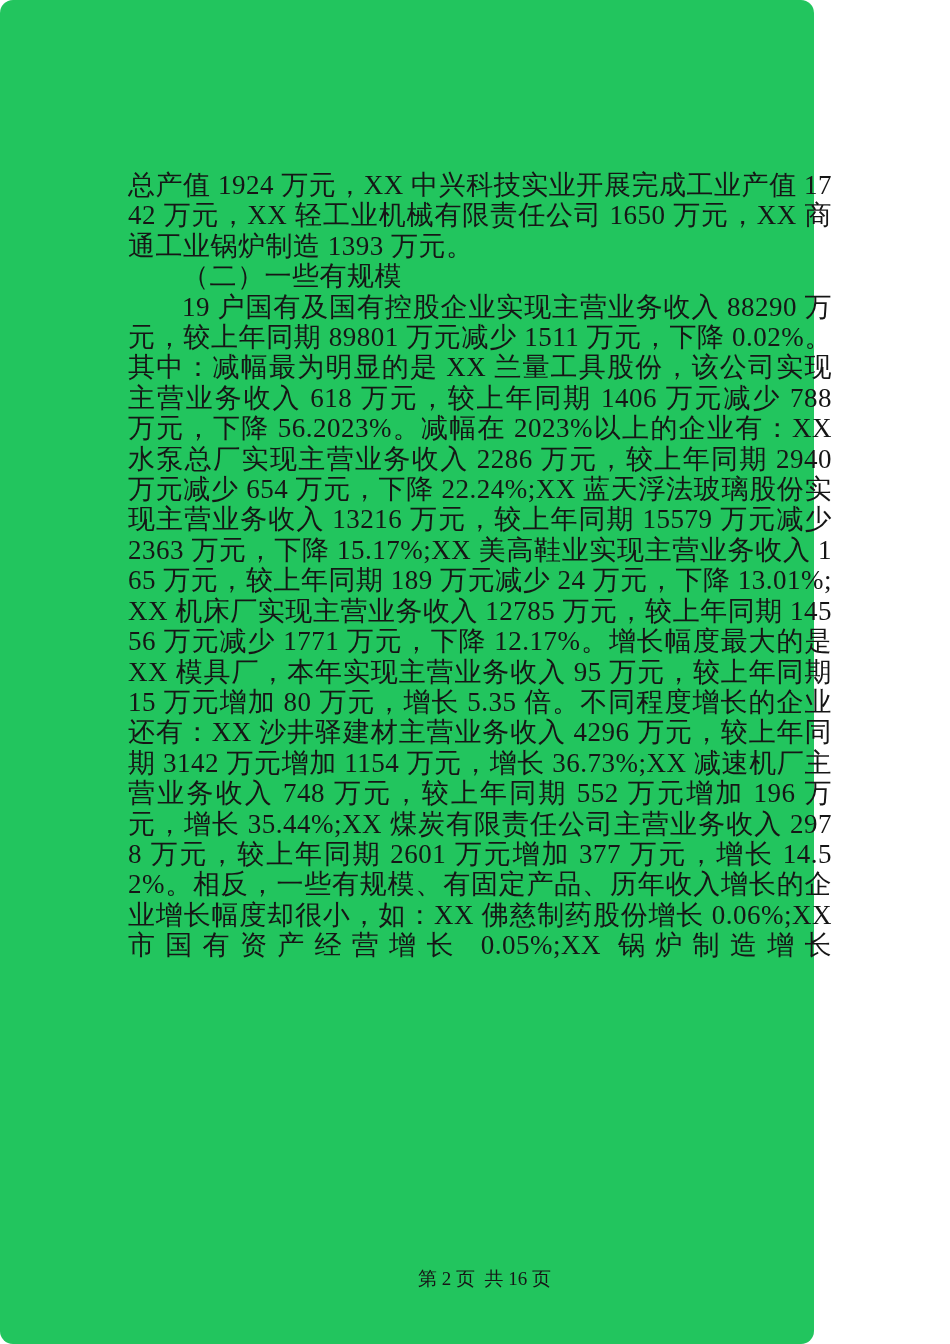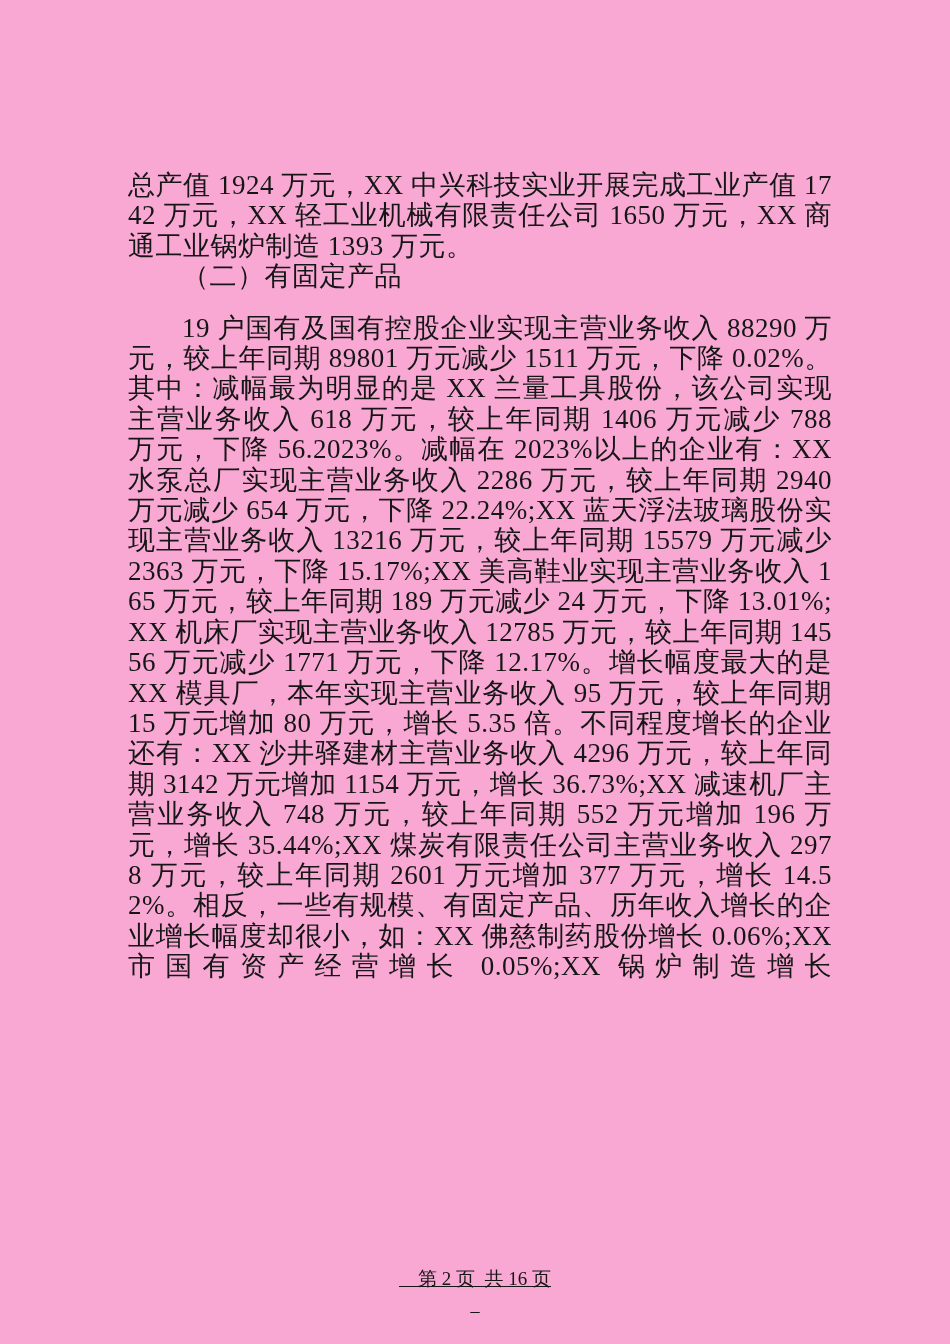--- a/index.html
+++ b/index.html
@@ -12,23 +12,24 @@
     height: 1344px;
     position: relative;
     overflow: hidden;
     font-family: "Liberation Serif", "DejaVu Serif", serif;
     color: #161616;
   }
   .page {
     position: absolute;
     left: 0;
     top: 0;
-    width: 950px;
+    width: 814px;
     height: 1344px;
-    background: #f9a8d4;
+    background: #22c55e;
+    border-radius: 13px;
   }
   .text-block {
     position: absolute;
     left: 128px;
     top: 170px;
     width: 704px;
     font-size: 27px;
     line-height: 30.4px;
     text-align: justify;
     text-justify: inter-character;
@@ -38,43 +39,41 @@
     margin: 0;
     padding: 0;
     text-indent: 2em;
     word-break: break-all;
   }
   .para.no-indent {
     text-indent: 0;
   }
   .para.justify-last {
     text-align-last: justify;
-    margin-top: 21px;
   }
   .footer {
     position: absolute;
     left: 0;
     top: 1240px;
     width: 950px;
     text-align: center;
     font-size: 19px;
     line-height: 26px;
     white-space: pre;
     color: #161616;
-    text-decoration: underline;
   }
 </style>
 </head>
 <body>
 
 <div class="page">
 
   <div class="text-block">
     <p class="para no-indent">总产值 1924 万元，XX 中兴科技实业开展完成工业产值 1742 万元，XX 轻工业机械有限责任公司 1650 万元，XX 商通工业锅炉制造 1393 万元。</p>
-    <p class="para">（二）有固定产品</p>
+    <p class="para">（二）一些有规模</p>
     <p class="para justify-last">19 户国有及国有控股企业实现主营业务收入 88290 万元，较上年同期 89801 万元减少 1511 万元，下降 0.02%。其中：减幅最为明显的是 XX 兰量工具股份，该公司实现主营业务收入 618 万元，较上年同期 1406 万元减少 788 万元，下降 56.2023%。减幅在 2023%以上的企业有：XX 水泵总厂实现主营业务收入 2286 万元，较上年同期 2940 万元减少 654 万元，下降 22.24%;XX 蓝天浮法玻璃股份实现主营业务收入 13216 万元，较上年同期 15579 万元减少 2363 万元，下降 15.17%;XX 美高鞋业实现主营业务收入 165 万元，较上年同期 189 万元减少 24 万元，下降 13.01%;XX 机床厂实现主营业务收入 12785 万元，较上年同期 14556 万元减少 1771 万元，下降 12.17%。增长幅度最大的是 XX 模具厂，本年实现主营业务收入 95 万元，较上年同期 15 万元增加 80 万元，增长 5.35 倍。不同程度增长的企业还有：XX 沙井驿建材主营业务收入 4296 万元，较上年同期 3142 万元增加 1154 万元，增长 36.73%;XX 减速机厂主营业务收入 748 万元，较上年同期 552 万元增加 196 万元，增长 35.44%;XX 煤炭有限责任公司主营业务收入 2978 万元，较上年同期 2601 万元增加 377 万元，增长 14.52%。相反，一些有规模、有固定产品、历年收入增长的企业增长幅度却很小，如：XX 佛慈制药股份增长 0.06%;XX 市国有资产经营增长 0.05%;XX 锅炉制造增长</p>
   </div>
 
   <div class="footer">
     <span>第 2 页  共 16 页</span>
   </div>
 
 </div>
 
 </body></html>

